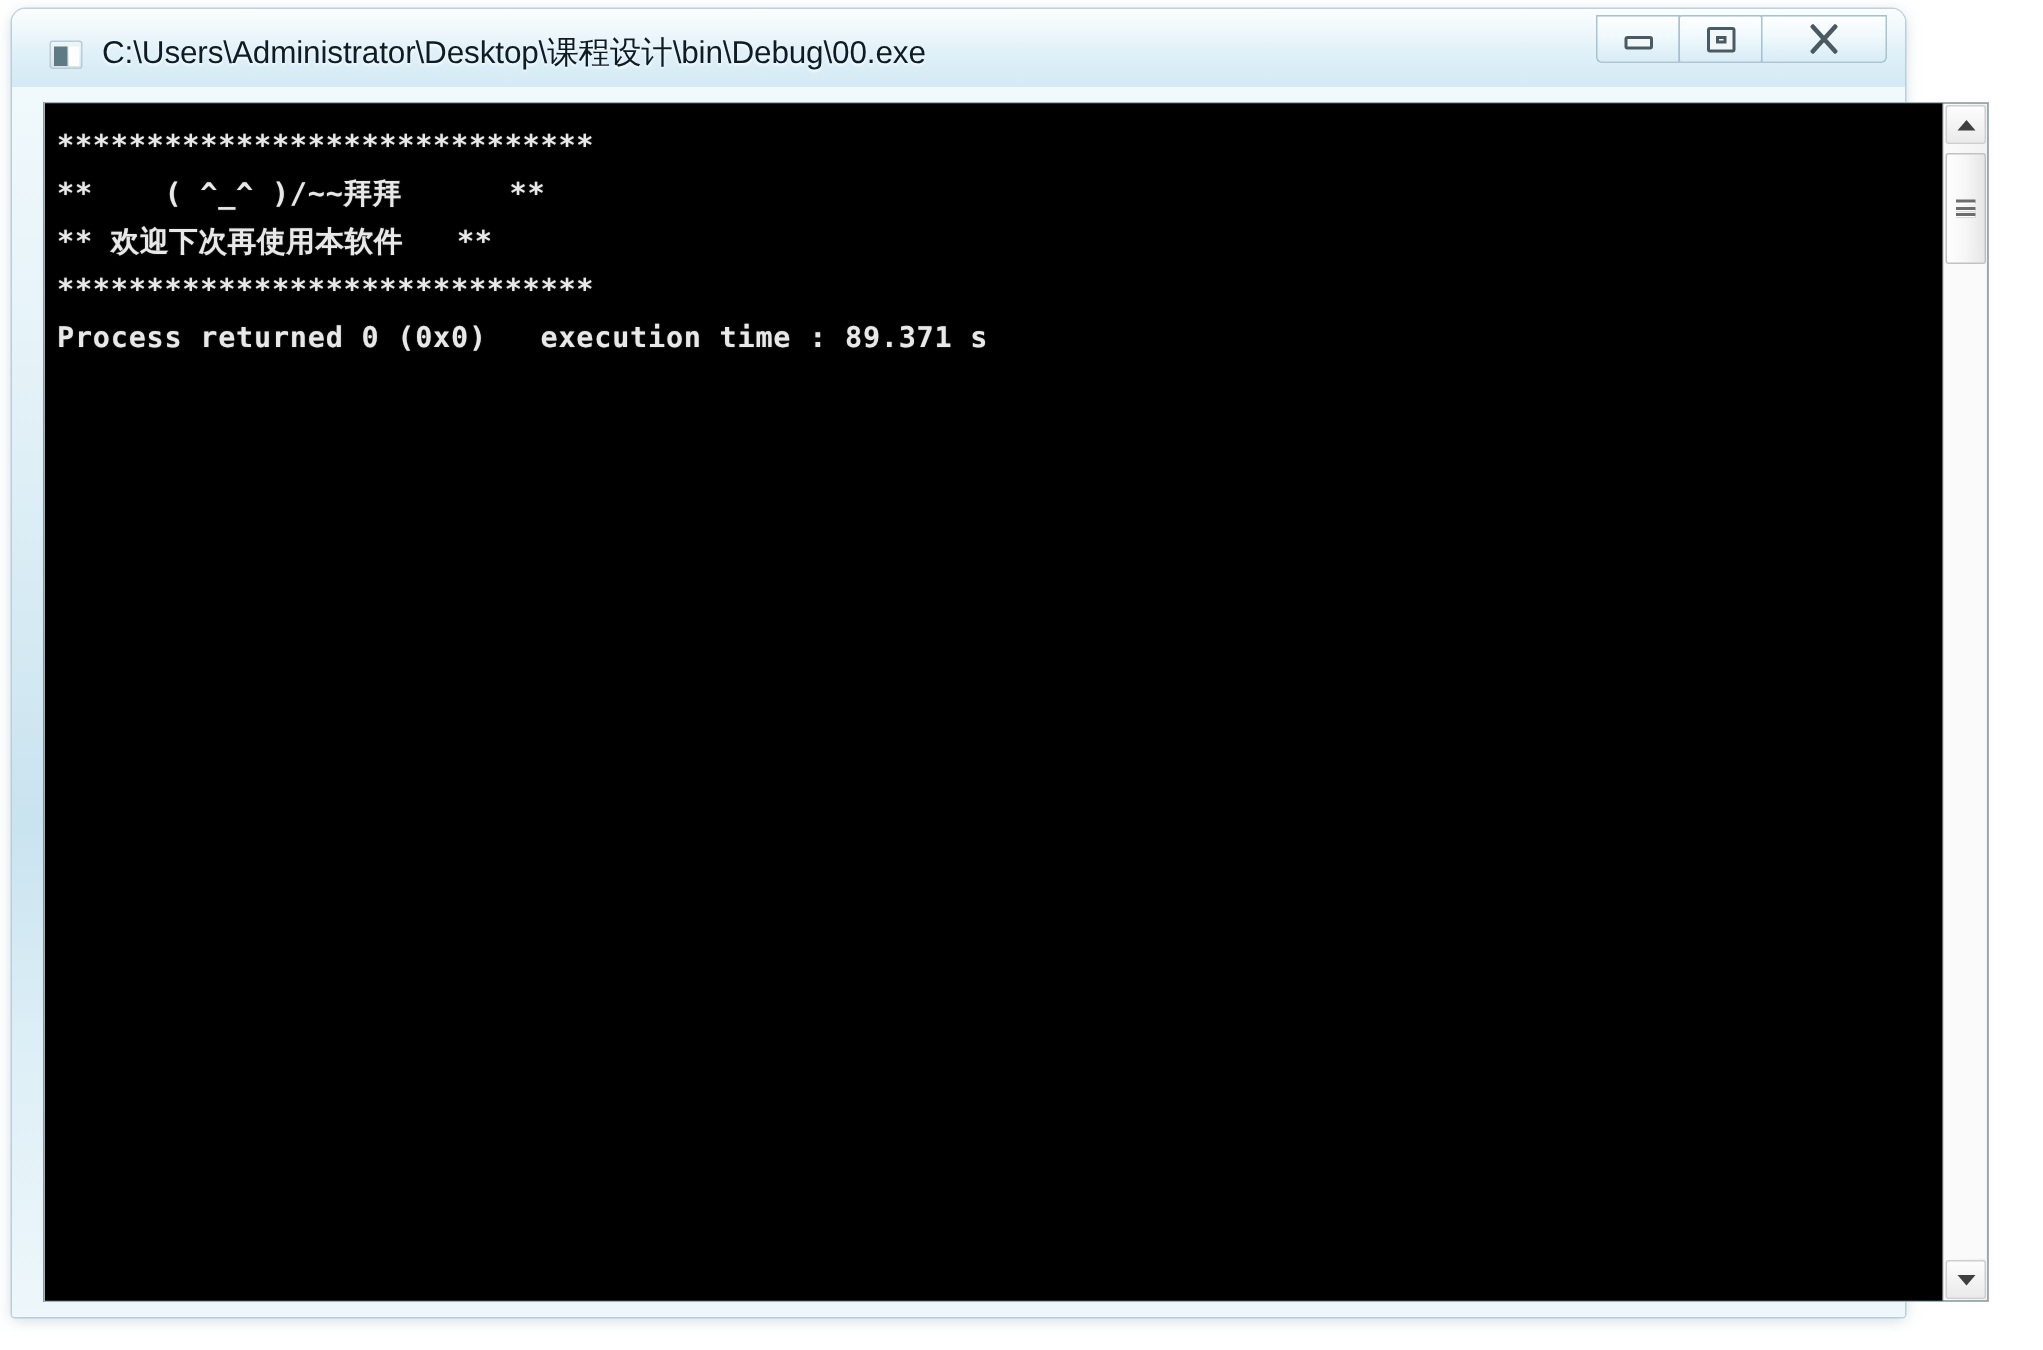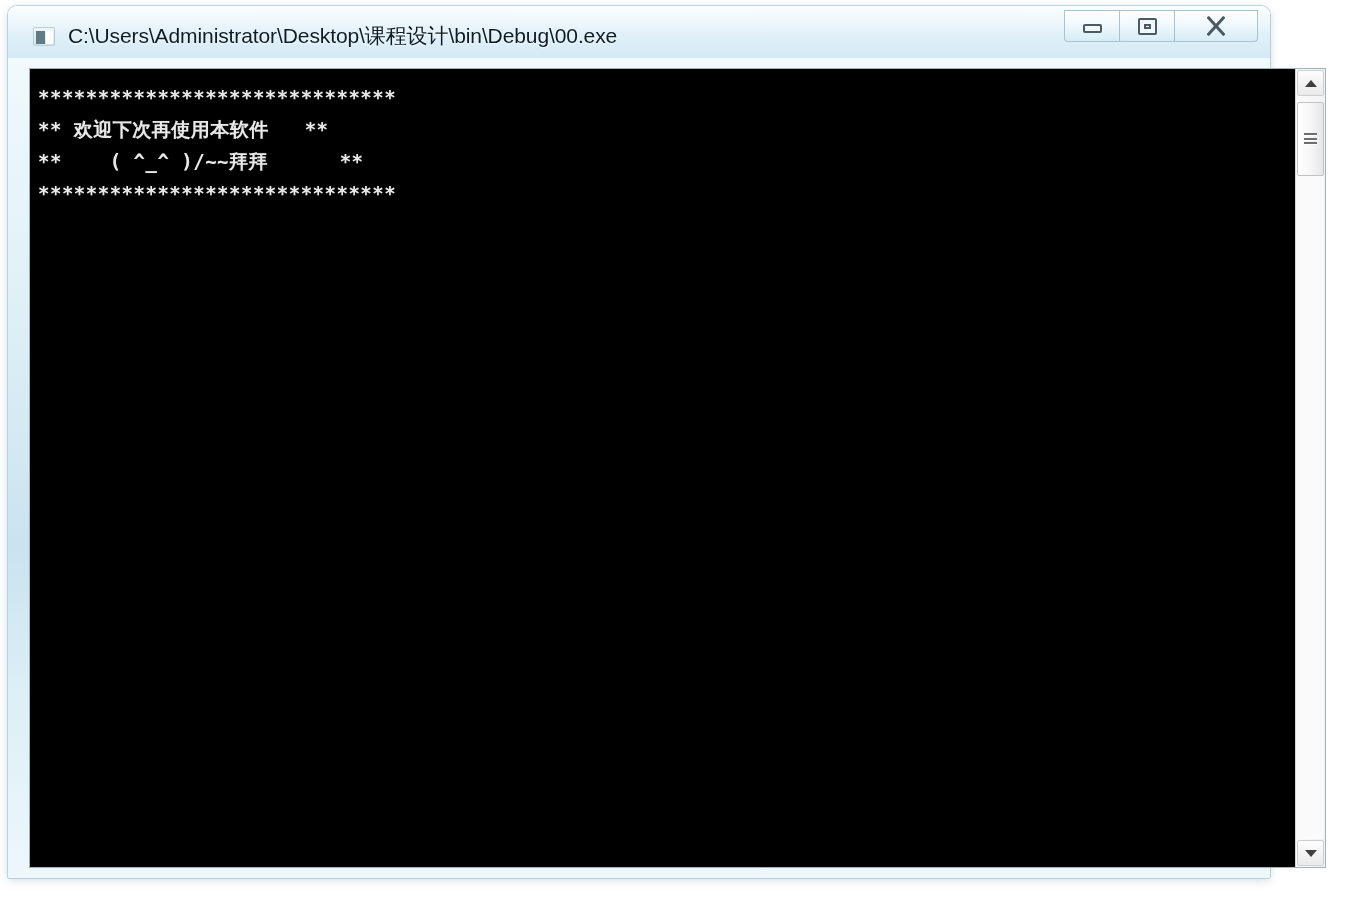--- a/index.html
+++ b/index.html
@@ -297,24 +297,25 @@
         <span class="ico-close"></span>
       </div>
 
     </div>
   </div>
 
   <div class="client">
 
     <div class="console">
       <div class="line">******************************</div>
+      <div class="line">**    ( ^_^ )/~~拜拜      **</div>
       <div class="line">** 欢迎下次再使用本软件   **</div>
-      <div class="line">**    ( ^_^ )/~~拜拜      **</div>
       <div class="line">******************************</div>
       <div class="line blank"></div>
+      <div class="line">Process returned 0 (0x0)   execution time : 89.371 s</div>
     </div>
 
     <div class="scrollbar">
 
       <div class="sb-btn up">
         <span class="arrow up"></span>
       </div>
 
       <div class="sb-thumb">
         <span class="grip">

